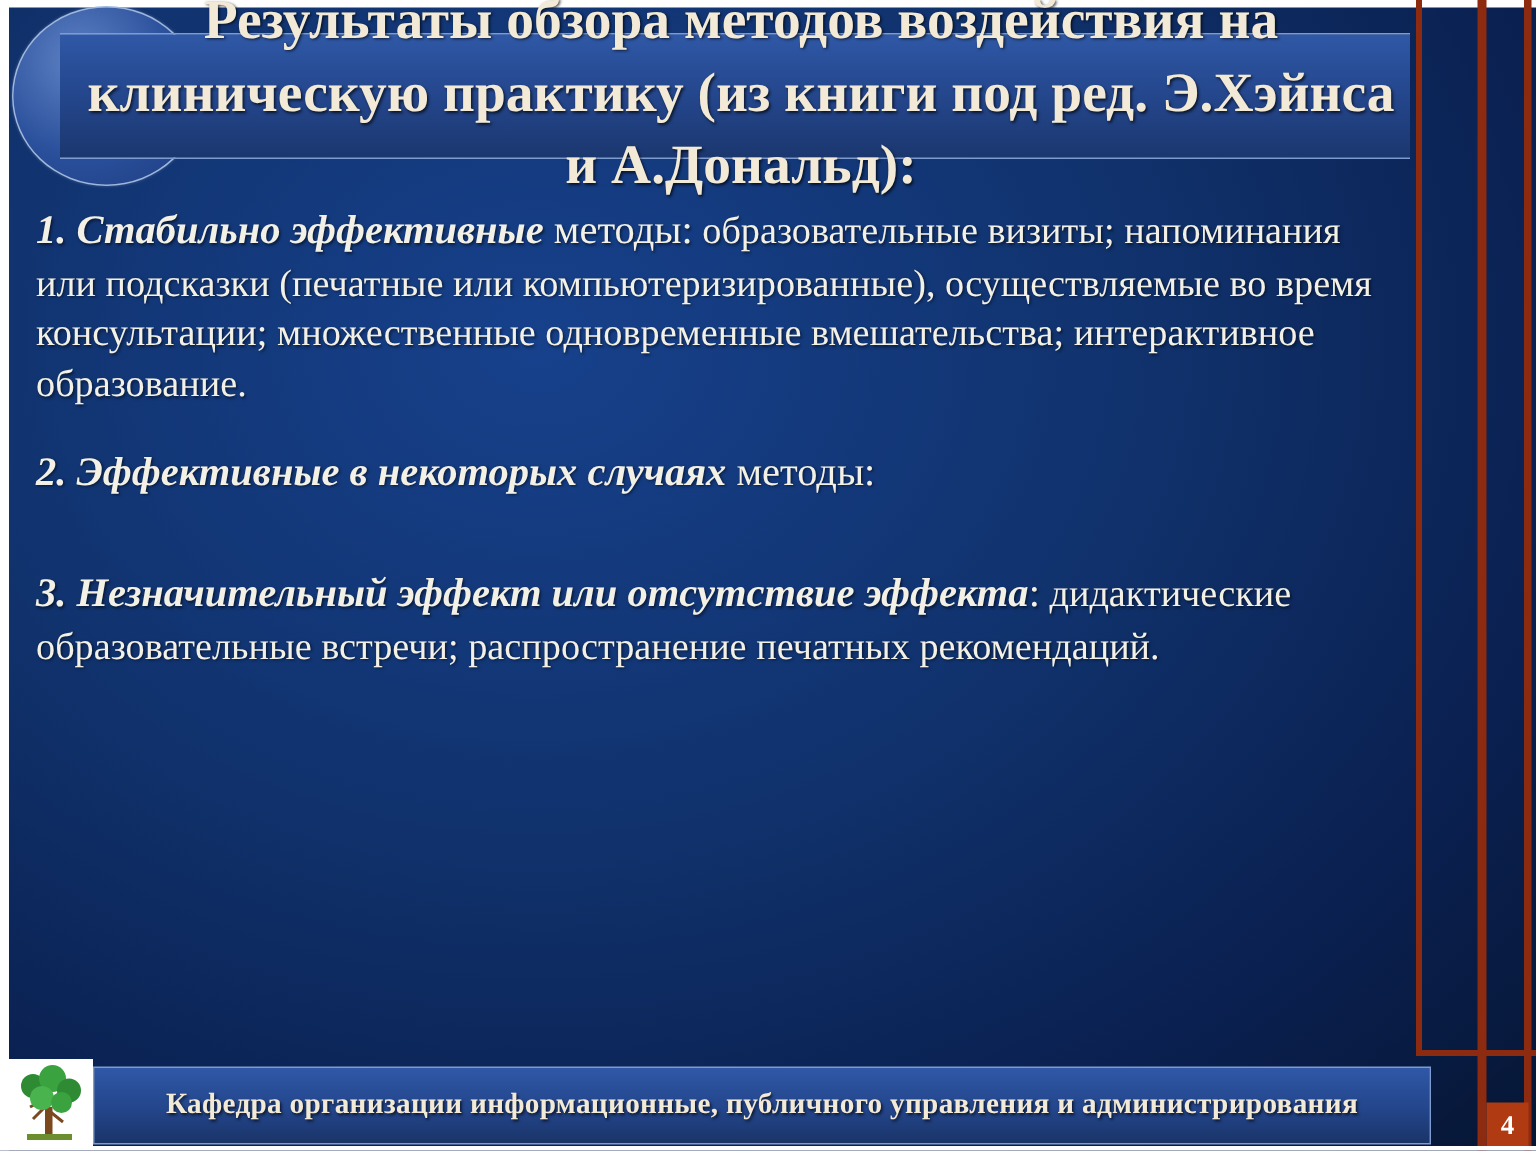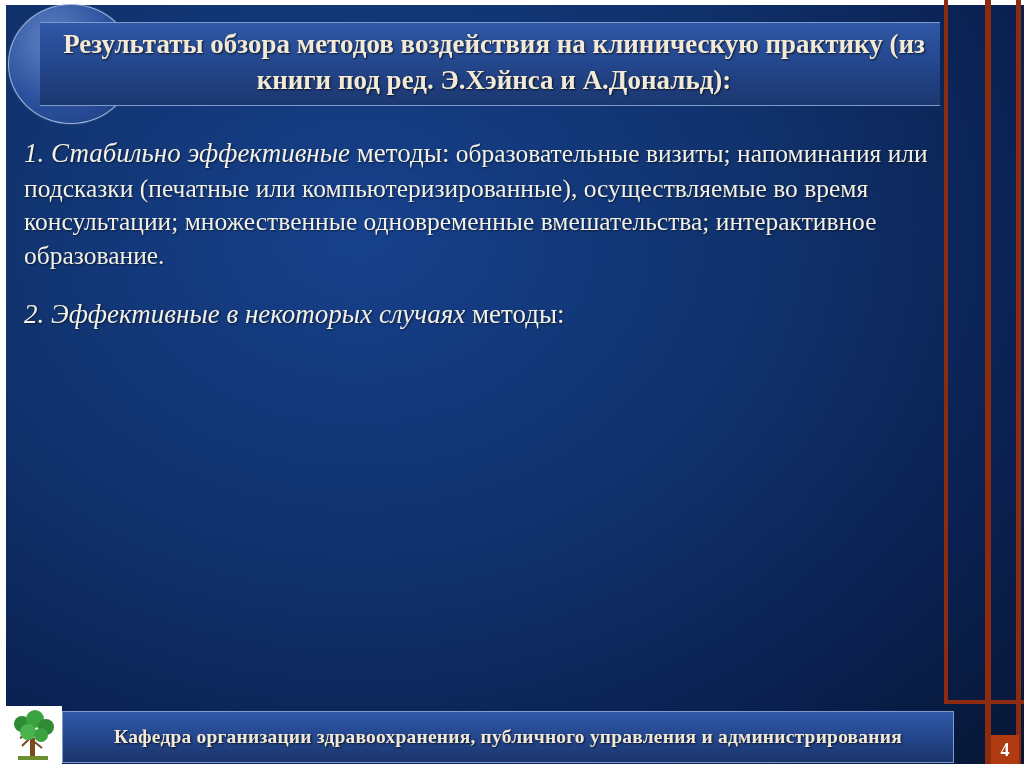--- a/index.html
+++ b/index.html
@@ -75,21 +75,21 @@
     top: 22px;
     width: 896px;
     height: 82px;
     display: flex;
     align-items: center;
     justify-content: center;
     text-align: center;
     color: #f2ead6;
     font-family: "Liberation Serif", serif;
     font-weight: bold;
-    font-size: 27px;
+    font-size: 37px;
     line-height: 1.32;
     text-shadow: 1px 1px 2px rgba(0,0,0,0.7);
     padding: 0 10px;
     box-sizing: border-box;
   }
 
   
   .content {
     position: absolute;
     left: 24px;
@@ -98,21 +98,21 @@
   }
   .para {
     color: #f3f1e6;
     font-family: "Liberation Serif", serif;
     font-size: 25.5px;
     line-height: 1.32;
     text-shadow: 1px 1px 2px rgba(0,0,0,0.55);
     margin-bottom: 24px;
   }
   .para .lead {
-    font-weight: normal;
+    font-weight: bold;
     font-style: italic;
     font-size: 27px;
   }
   .para .lead-plain {
     font-weight: normal;
     font-style: normal;
     font-size: 27px;
   }
   .p1 { margin-top: 4px; }
   .p2 { }
@@ -196,39 +196,42 @@
   <div class="content">
 
     <div class="para p1">
       <span class="lead">1. Стабильно эффективные</span><span class="lead-plain"> методы:</span><span>  образовательные визиты; напоминания или подсказки (печатные или компьютеризированные), осуществляемые во время консультации; множественные одновременные вмешательства; интерактивное образование.</span>
     </div>
 
     <div class="para p2">
       <span class="lead">2. Эффективные в некоторых случаях</span><span class="lead-plain"> методы:</span><br>
     </div>
 
+    <div class="para p3">
+      <span class="lead">3. Незначительный эффект или отсутствие эффекта</span><span class="lead-plain">:</span><span> дидактические образовательные встречи; распространение печатных рекомендаций.</span>
+    </div>
 
   </div>
 
   <div class="logo">
     <svg width="58" height="58" viewBox="0 0 58 58" xmlns="http://www.w3.org/2000/svg">
       <rect x="0" y="0" width="58" height="58" fill="#ffffff"></rect>
       <rect x="26" y="32" width="5" height="20" fill="#7a4a1e"></rect>
       <path d="M28 30 L18 40 M28 34 L38 42 M28 26 L16 32 M28 24 L40 30" stroke="#7a4a1e" stroke-width="2" fill="none"></path>
       <circle cx="18" cy="18" r="8" fill="#2e8b33"></circle>
       <circle cx="31" cy="13" r="9" fill="#3aa33f"></circle>
       <circle cx="42" cy="21" r="8" fill="#2e8b33"></circle>
       <circle cx="24" cy="26" r="8" fill="#49b34d"></circle>
       <circle cx="37" cy="29" r="7" fill="#3aa33f"></circle>
       <rect x="14" y="50" width="30" height="4" fill="#6b8f2e"></rect>
     </svg>
   </div>
 
   <div class="footer">
-    <span class="footer-text">Кафедра организации здравоохранения, публичного управления и администрирования</span>
+    <span class="footer-text">Кафедра организации информационные, публичного управления и администрирования</span>
   </div>
 
   <div class="page-box">
     <span class="page-num">4</span>
   </div>
 
   <div class="footer-white-strip"></div>
 
 </div>
 

